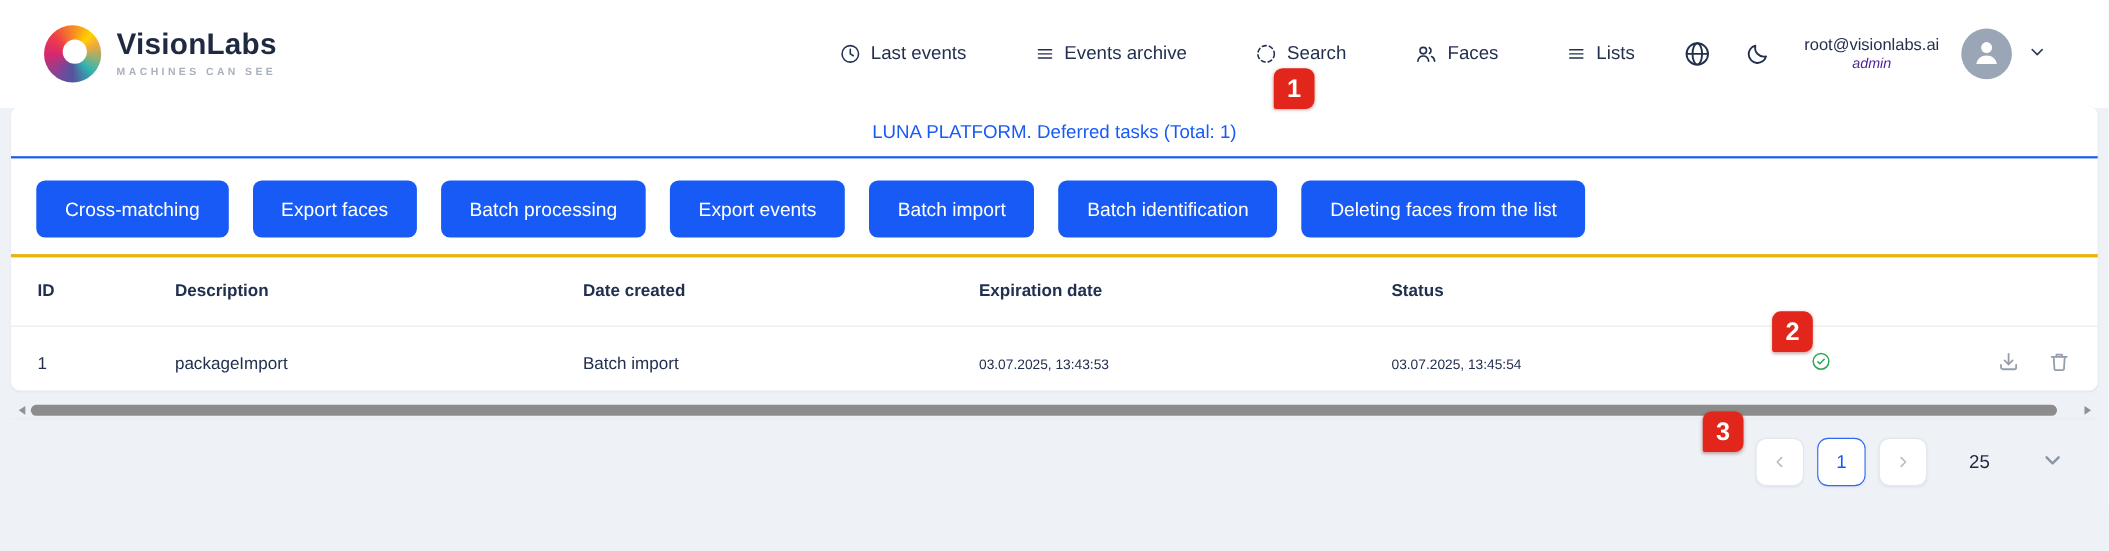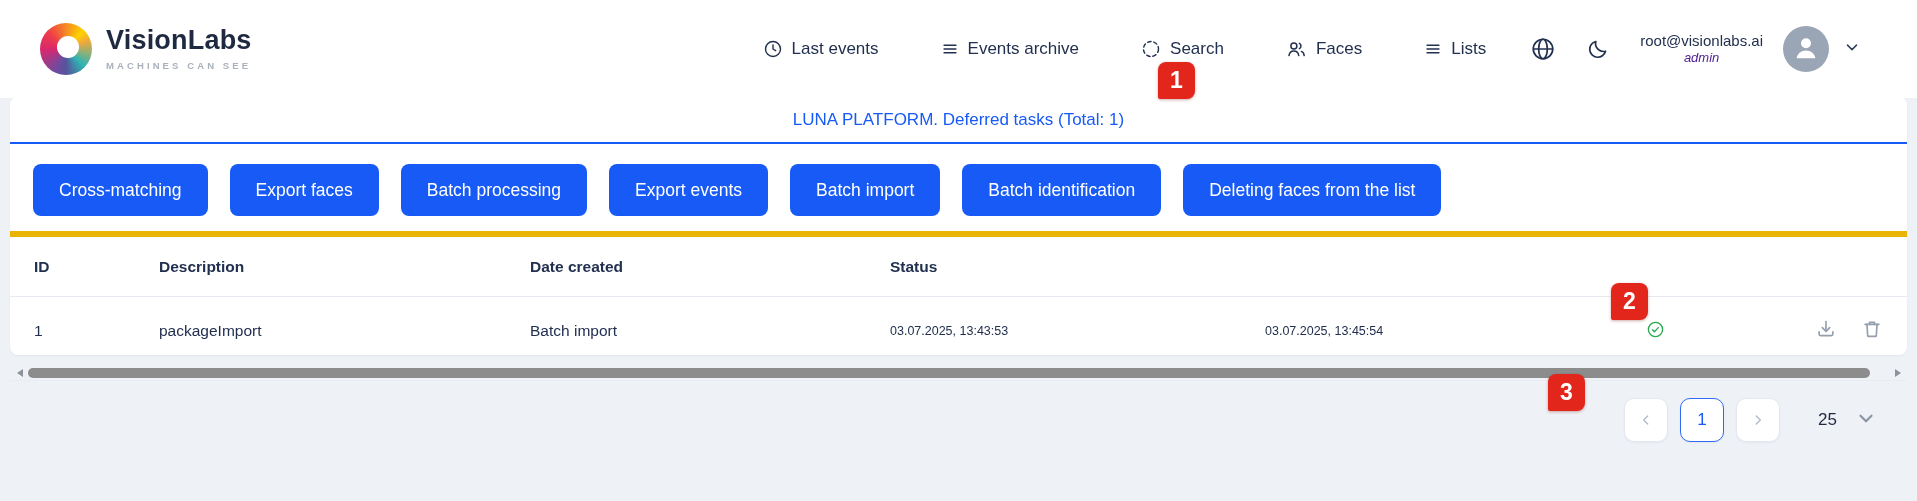--- a/index.html
+++ b/index.html
@@ -68,21 +68,21 @@
     font-family:"Liberation Sans", sans-serif; cursor:pointer; white-space:nowrap;
   }
 
   
   .task-table { margin-top:15px; }
   .t-row {
     display:grid;
     grid-template-columns:125px 371px 360px 375px 381px 80px 1fr;
     align-items:center; padding:0 24px;
   }
-  .t-head { border-top:6px solid #eab308; border-bottom:1px solid #e7eaf0; height:66px; }
+  .t-head { border-top:3px solid #eab308; border-bottom:1px solid #e7eaf0; height:66px; }
   .t-head .t-cell { font-size:15.5px; font-weight:600; color:#22304f; }
   .t-body { height:68px; cursor:pointer; }
   .t-cell { font-size:15.5px; color:#22304f; }
   .t-cell.small { font-size:12.5px; }
   .t-cell.status { display:flex; align-items:center; }
   .t-cell.actions { display:flex; justify-content:flex-end; align-items:center; gap:24px; color:#949ead; }
   .row-icon { cursor:pointer; color:#949ead; }
   .status-ok { color:#2aa952; }
 
   
@@ -100,21 +100,21 @@
     display:flex; align-items:center; justify-content:flex-end;
     padding:17px 30px 0 0;
   }
   .page-btn {
     width:44px; height:44px; border-radius:10px; background:#fff;
     border:1px solid #e4e8ee; display:flex; align-items:center; justify-content:center;
     cursor:pointer; color:#b3bcc8; box-shadow:0 1px 2px rgba(40,60,100,.05);
   }
   .page-btn + .page-btn { margin-left:12px; }
   .page-btn.current { border:1px solid #2e6af2; color:#175af5; font-size:17px; }
-  .page-size { margin-left:38px; display:flex; align-items:center; gap:18px; cursor:pointer; }
+  .page-size { margin-left:38px; display:flex; align-items:center; gap:46px; cursor:pointer; }
   .page-size-value { font-size:17px; color:#1f2940; }
   .page-size-caret { color:#8b95a5; }
 
   
   .som-badge {
     position:absolute; width:37px; height:37px;
     background:#e2261c; color:#fff; border-radius:8px 8px 8px 2px;
     display:flex; align-items:center; justify-content:center;
     font-size:23px; font-weight:700; z-index:10;
     box-shadow:0 1px 3px rgba(120,20,10,.35);
@@ -227,20 +227,21 @@
     <button class="action-btn">Batch import</button>
     <button class="action-btn">Batch identification</button>
     <button class="action-btn">Deleting faces from the list</button>
   </div>
 
   <div class="task-table">
     <div class="t-row t-head">
       <div class="t-cell">ID</div>
       <div class="t-cell">Description</div>
       <div class="t-cell">Date created</div>
+      <div class="t-cell">Expiration date</div>
       <div class="t-cell">Status</div>
       <div class="t-cell"></div>
     </div>
 
     <div class="t-row t-body">
       <div class="t-cell">1</div>
       <div class="t-cell">packageImport</div>
       <div class="t-cell">Batch import</div>
       <div class="t-cell small">03.07.2025, 13:43:53</div>
       <div class="t-cell small">03.07.2025, 13:45:54</div>

